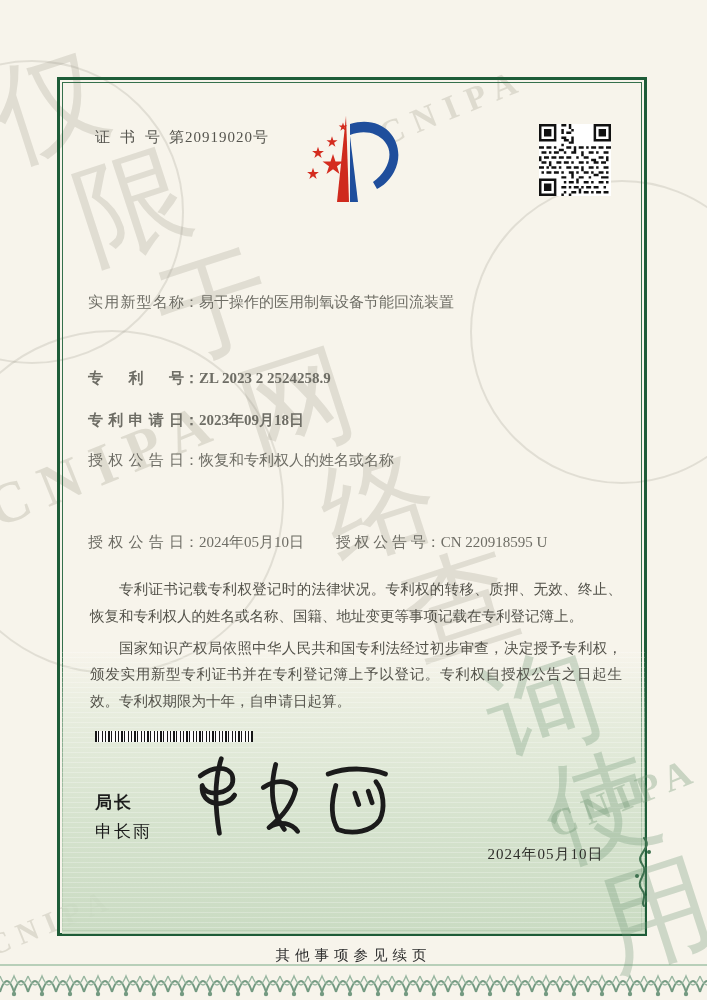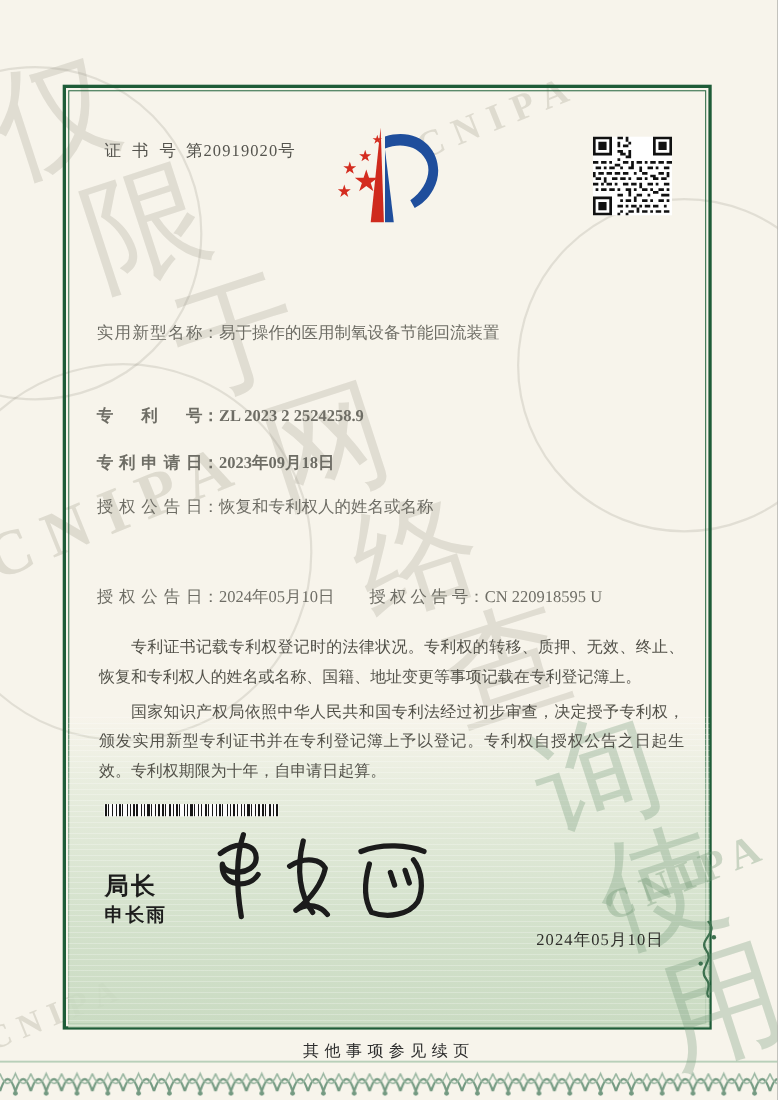--- a/index.html
+++ b/index.html
@@ -36,22 +36,22 @@
   .field{left:88px;font-size:15px;color:#6e6d65;white-space:nowrap;}
   .flabel{display:inline-block;width:96px;text-align-last:justify;vertical-align:bottom;}
   .fgroup2{margin-left:28px;}
   .fgroup2 .flabel{width:90px;}
   .paras{left:90px;top:576px;width:532px;font-size:14.5px;line-height:1.85;
     color:#53524a;text-align:justify;}
   .paras p{margin:0 0 5px 0;text-indent:2em;}
   .barcode{left:95px;top:731px;width:158px;height:11px;background:#fff;
     background-image:repeating-linear-gradient(90deg,#161616 0 2px,#fbfbfb 2px 3px,#161616 3px 4px,
       #fbfbfb 4px 7px,#161616 7px 8px,#fbfbfb 8px 10px,#161616 10px 11px,#fbfbfb 11px 13px);}
-  .director-title{left:95px;top:791px;font-size:22px;color:#1d1d1d;font-weight:bold;letter-spacing:2px;}
-  .director-name{left:95px;top:820px;font-size:17px;color:#1d1d1d;font-weight:bold;letter-spacing:2px;text-align:center;}
+  .director-title{left:95px;top:791px;font-size:17px;color:#1d1d1d;font-weight:bold;letter-spacing:2px;}
+  .director-name{left:95px;top:820px;font-size:17px;color:#1d1d1d;font-weight:normal;letter-spacing:2px;text-align:center;}
   .issue-date{left:448px;top:845px;width:195px;text-align:center;font-size:15px;
     color:#2e2e2a;letter-spacing:1px;}
   .page-info{left:0;right:0;top:912px;text-align:center;font-size:11px;color:#5c6a5a;letter-spacing:2px;}
   .footer-note{left:0;right:0;top:946px;text-align:center;font-size:14.5px;color:#2e2e2e;
     letter-spacing:5px;z-index:2;}
   .logo{left:293px;top:112px;}
   .qr{left:539px;top:124px;}
   .signature{left:185px;top:752px;}
   .vine{left:630px;top:834px;}
   .lace{left:0;top:964px;z-index:1;position:absolute;}

